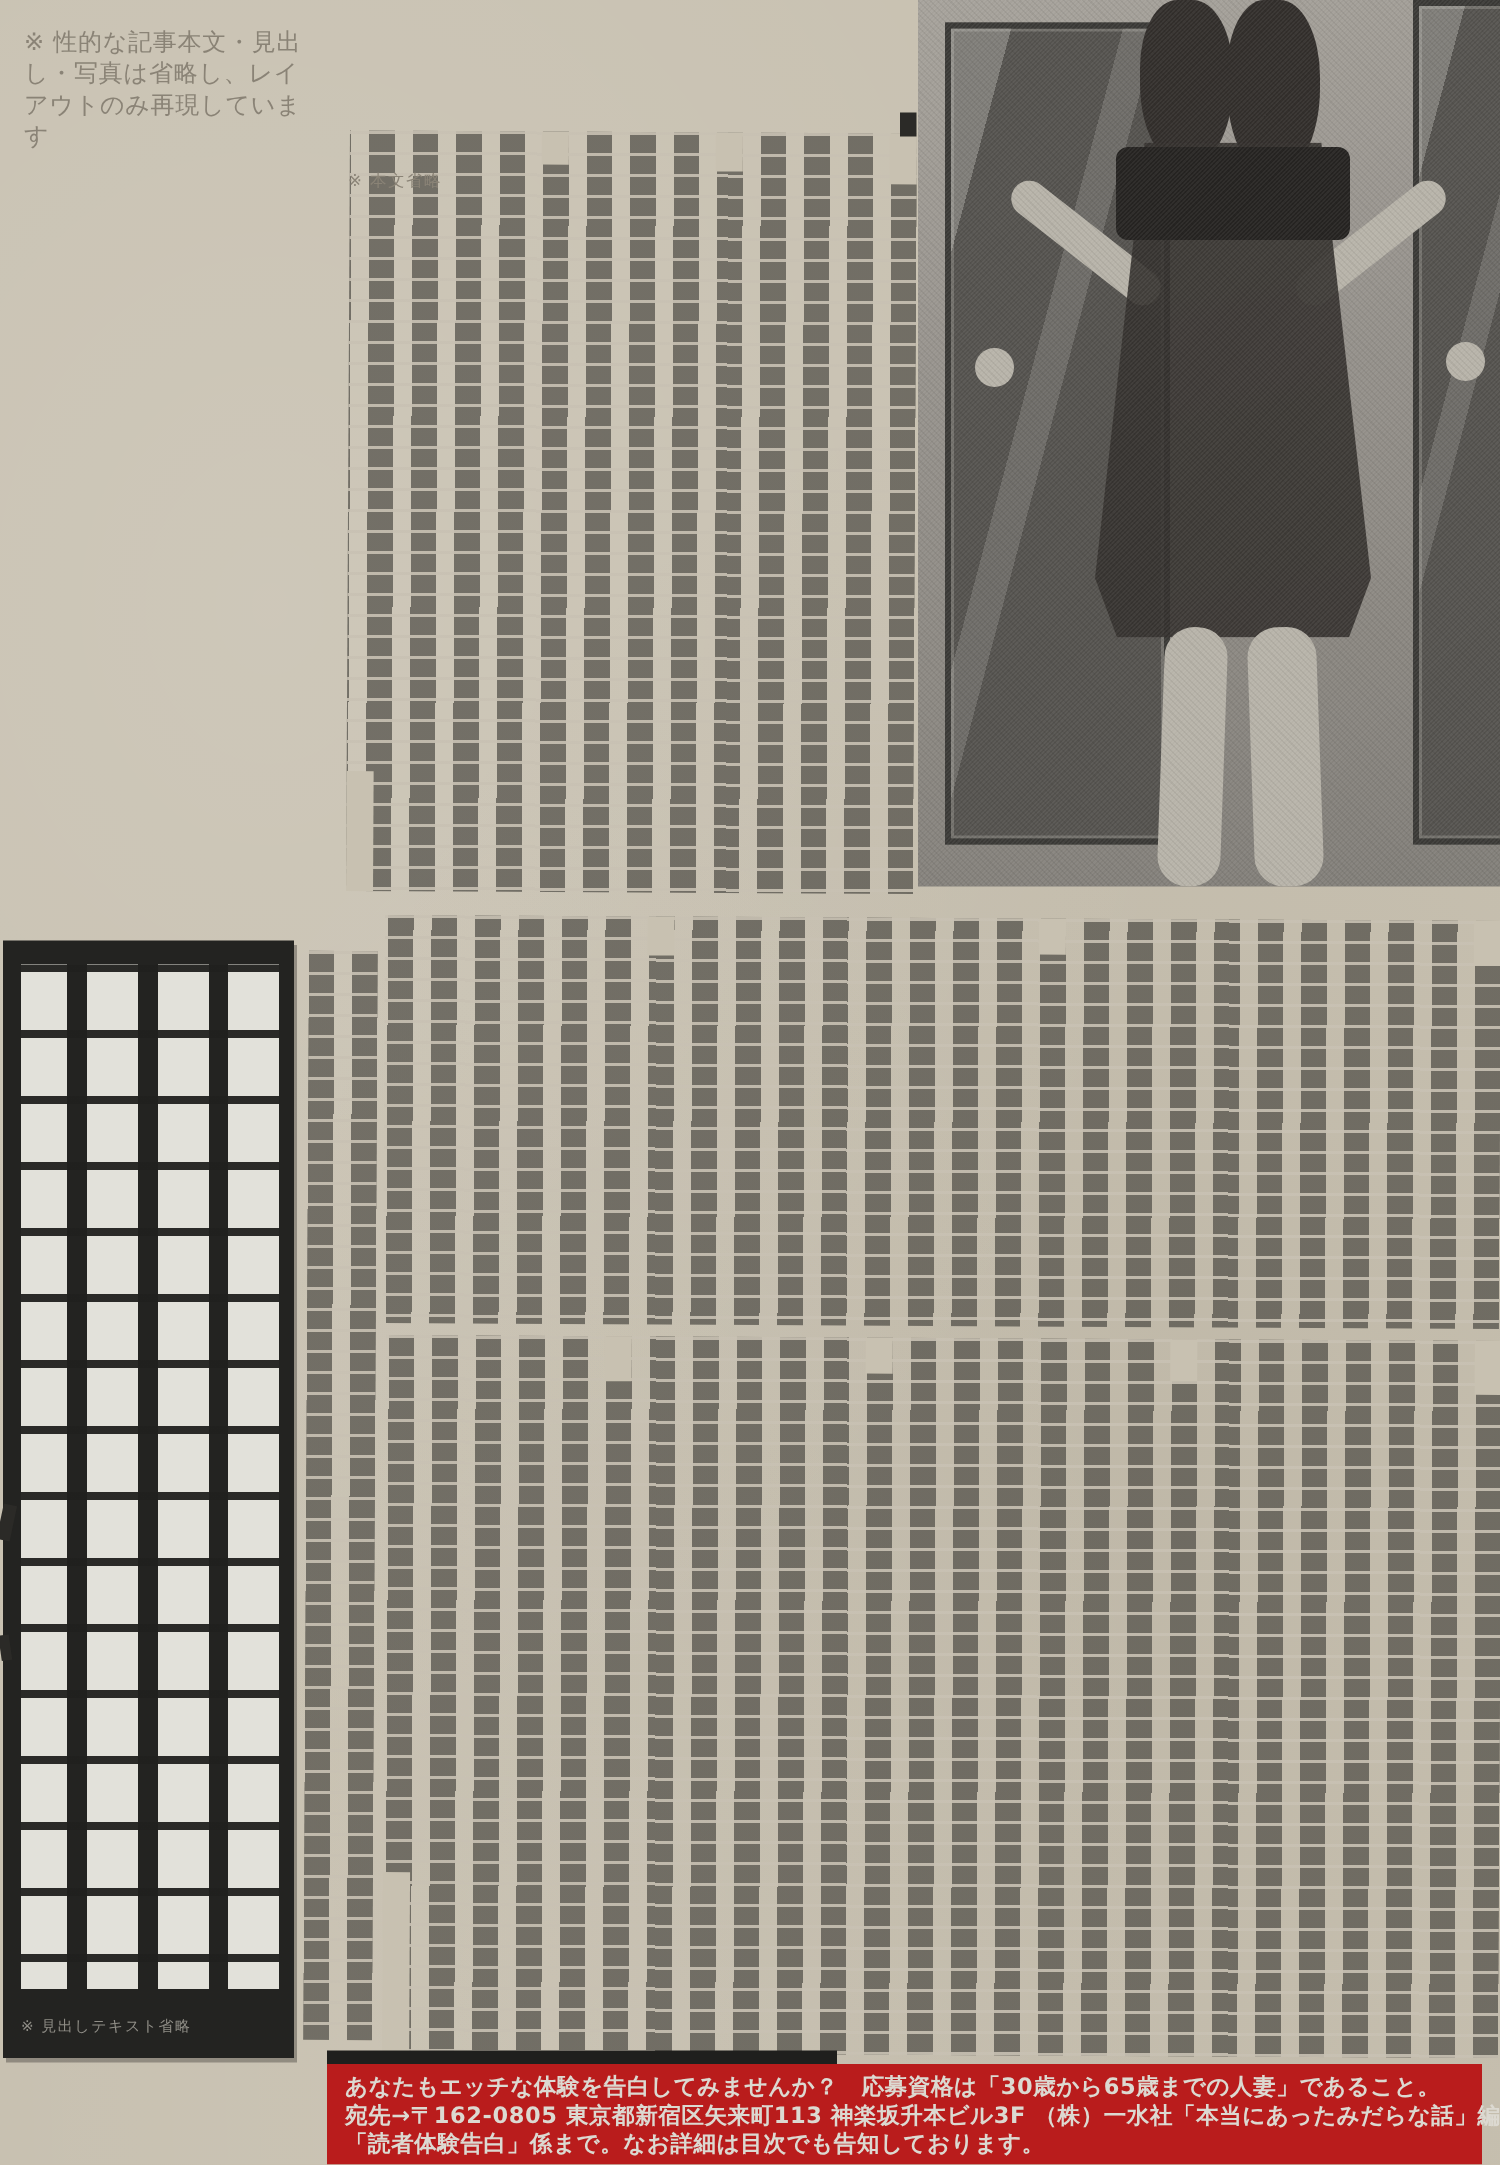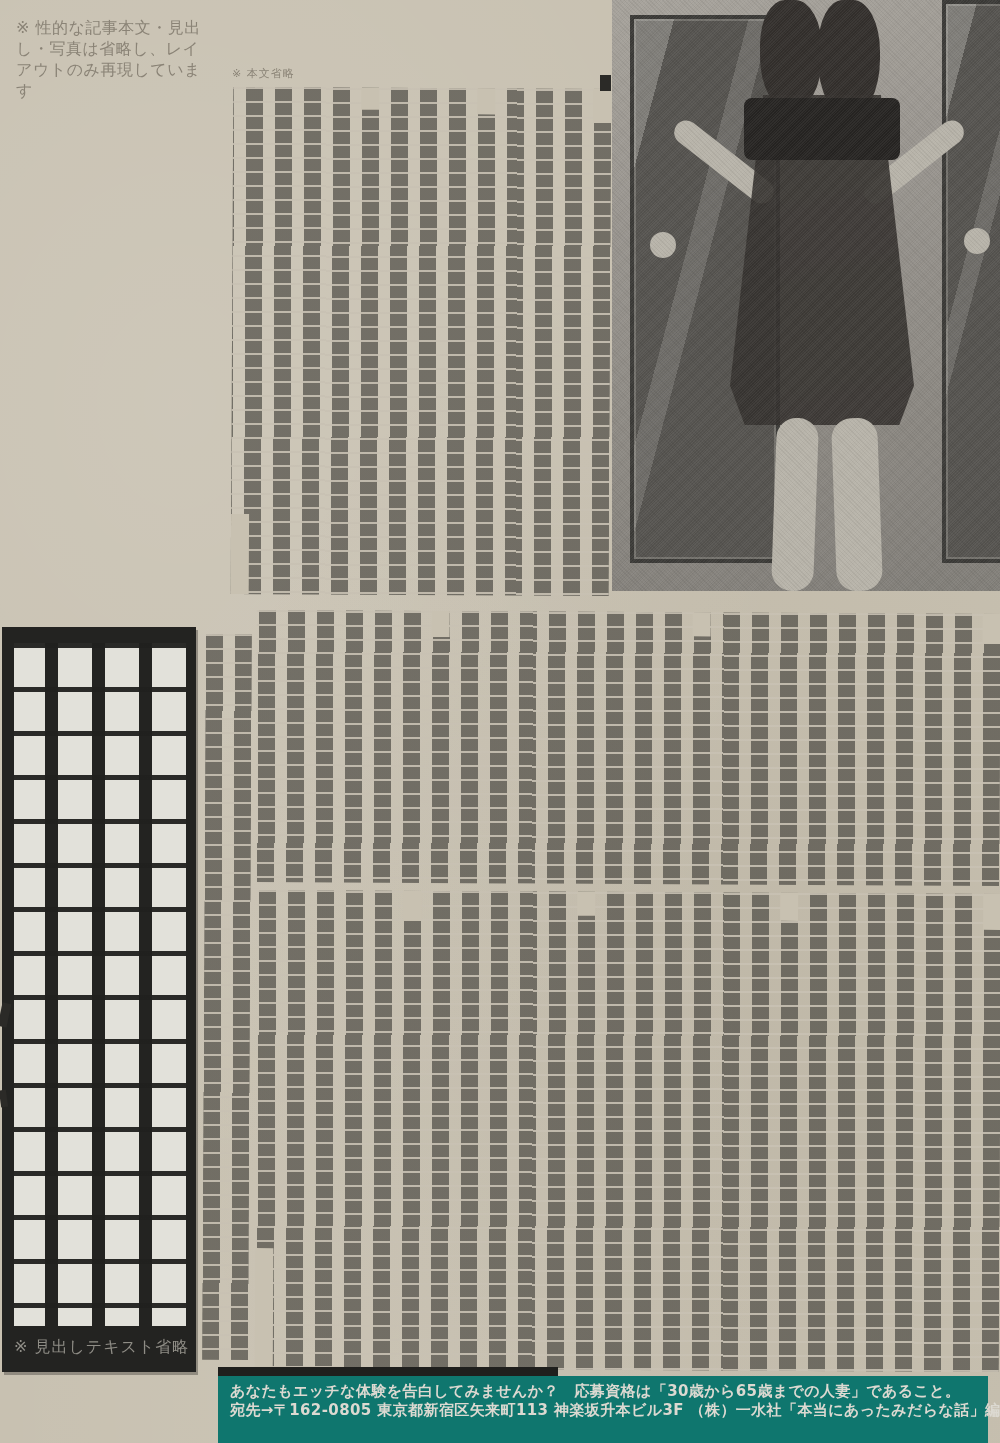--- a/index.html
+++ b/index.html
@@ -29,23 +29,23 @@
     box-shadow:2px 3px 0 rgba(40,38,34,0.35);
   }
   .sim-headline{
     position:absolute;left:12px;top:16px;right:10px;bottom:46px;
     background:
       repeating-linear-gradient(to bottom, rgba(32,32,30,0.95) 0 5px, rgba(32,32,30,0) 5px 44px),
       repeating-linear-gradient(to left, #e2e1da 0 34px, rgba(0,0,0,0) 34px 47px);
   }
   .redact-note{
     position:absolute;left:12px;bottom:14px;
-    color:#8f8d86;font-size:16px;letter-spacing:1px;
+    color:#8f8d86;font-size:10px;letter-spacing:1px;
   }
-  .body-redact-note{color:#8a8376;font-size:11px;letter-spacing:1px;}
+  .body-redact-note{color:#8a8376;font-size:11px;letter-spacing:1px;margin-top:47px;}
 
   
   .photo{
     background:linear-gradient(168deg,#a6a29b 0%,#94908a 45%,#817e78 100%);
     overflow:hidden;
   }
   .photo .grain{
     position:absolute;inset:0;
     background:
       repeating-linear-gradient(45deg, rgba(0,0,0,0.05) 0 1px, transparent 1px 3px),
@@ -56,21 +56,21 @@
   .mirror .sheen{position:absolute;inset:0;
     background:linear-gradient(105deg, rgba(225,223,216,0.30) 0 14%, transparent 14% 40%, rgba(225,223,216,0.18) 40% 48%, transparent 48%);}
   .fig-hair{position:absolute;background:#332f2c;border-radius:48% 52% 60% 60%;}
   .fig-dress{position:absolute;background:#35322f;opacity:0.9;
     clip-path:polygon(18% 0, 82% 0, 100% 88%, 92% 100%, 8% 100%, 0 88%);}
   .fig-bodice{position:absolute;background:#262422;border-radius:8px;}
   .fig-limb{position:absolute;background:#b7b3a9;border-radius:20px;}
   .fig-hand{position:absolute;background:#b7b3a9;border-radius:50%;}
 
   
-  .footer-bar{background:#0f766e;color:#dcd9d1;}
+  .footer-bar{background:#b91c1c;color:#dcd9d1;}
   .footer-bar .line{font-size:15px;font-weight:bold;line-height:19px;letter-spacing:0.4px;white-space:nowrap;}
   .footer-step{background:#1f1f1d;}
 
   .artifact{background:#2b2a27;}
   .notice{color:#8a8376;font-size:16px;letter-spacing:0.5px;}
 </style>
 </head>
 <body>
 
 <div class="abs notice" style="left:16px;top:18px;width:200px;">※ 性的な記事本文・見出し・写真は省略し、レイアウトのみ再現しています</div>
@@ -130,13 +130,14 @@
 </div>
 
 <div class="abs artifact" style="left:600px;top:75px;width:11px;height:16px;"></div>
 <div class="abs artifact" style="left:0;top:1003px;width:9px;height:24px;transform:rotate(12deg);"></div>
 <div class="abs artifact" style="left:0;top:1090px;width:7px;height:17px;transform:rotate(-8deg);"></div>
 
 <div class="abs footer-step" style="left:218px;top:1367px;width:340px;height:12px;"></div>
 <div class="abs footer-bar" style="left:218px;top:1376px;width:770px;height:67px;padding:6px 0 0 12px;box-sizing:border-box;">
   <div class="line">あなたもエッチな体験を告白してみませんか？　応募資格は「30歳から65歳までの人妻」であること。</div>
   <div class="line">宛先→〒162-0805 東京都新宿区矢来町113 神楽坂升本ビル3F （株）一水社「本当にあったみだらな話」編集部</div>
+  <div class="line">「読者体験告白」係まで。なお詳細は目次でも告知しております。</div>
 </div>
 
 </body></html>

